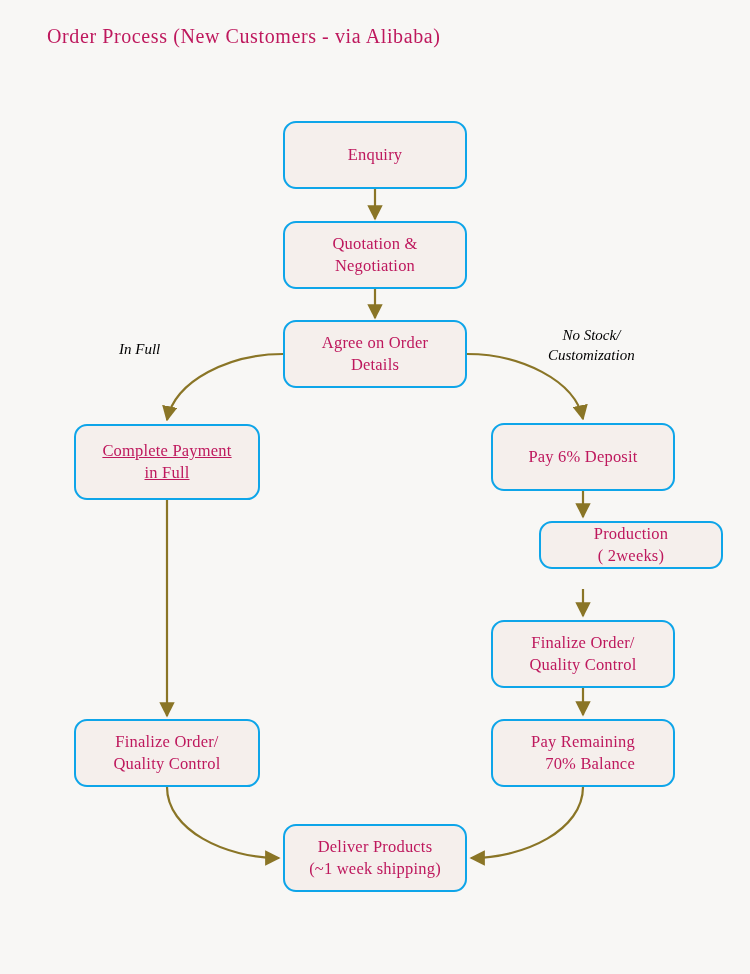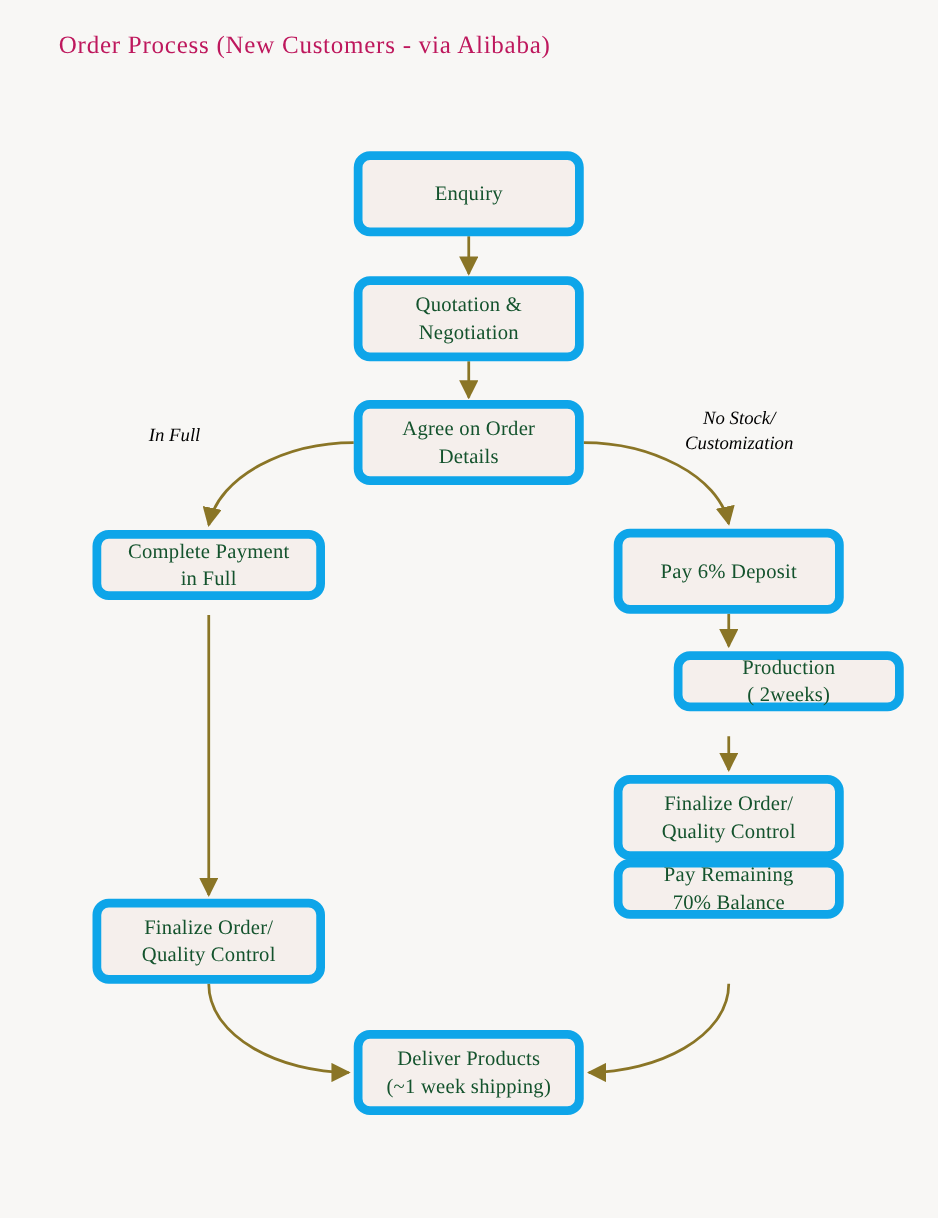--- a/index.html
+++ b/index.html
@@ -31,23 +31,23 @@
     position: absolute;
     left: 0;
     top: 0;
     width: 750px;
     height: 974px;
   }
   .node {
     position: absolute;
     box-sizing: border-box;
     background: #f5efec;
-    border: 7px solid #0ea5e9;
+    border: 2px solid #0ea5e9;
     border-radius: 13px;
-    color: #14532d;
+    color: #be185d;
     display: flex;
     align-items: center;
     justify-content: center;
     text-align: center;
     font-size: 16.5px;
     line-height: 1.32;
     letter-spacing: 0.2px;
   }
   .node-label {
     display: block;
@@ -101,40 +101,40 @@
   <div class="node" style="left:283px; top:221px; width:184px; height:68px;">
     <span class="node-label">Quotation &amp;
 Negotiation</span>
   </div>
 
   <div class="node" style="left:283px; top:320px; width:184px; height:68px;">
     <span class="node-label">Agree on Order
 Details</span>
   </div>
 
-  <div class="node" style="left:74px; top:424px; width:186px; height:56px;">
+  <div class="node" style="left:74px; top:424px; width:186px; height:76px;text-decoration:underline;">
     <span class="node-label">Complete Payment
 in Full</span>
   </div>
 
   <div class="node" style="left:491px; top:423px; width:184px; height:68px;">
     <span class="node-label">Pay 6% Deposit</span>
   </div>
 
   <div class="node" style="left:491px; top:521px; width:184px; height:48px;margin-left:48px;">
     <span class="node-label">Production
 ( 2weeks)</span>
   </div>
 
   <div class="node" style="left:491px; top:620px; width:184px; height:68px;">
     <span class="node-label">Finalize Order/
 Quality Control</span>
   </div>
 
-  <div class="node" style="left:491px; top:687px; width:184px; height:48px;">
+  <div class="node" style="left:491px; top:719px; width:184px; height:68px;text-align:right;">
     <span class="node-label">Pay Remaining
 70% Balance</span>
   </div>
 
   <div class="node" style="left:74px; top:719px; width:186px; height:68px;">
     <span class="node-label">Finalize Order/
 Quality Control</span>
   </div>
 
   <div class="node" style="left:283px; top:824px; width:184px; height:68px;">

